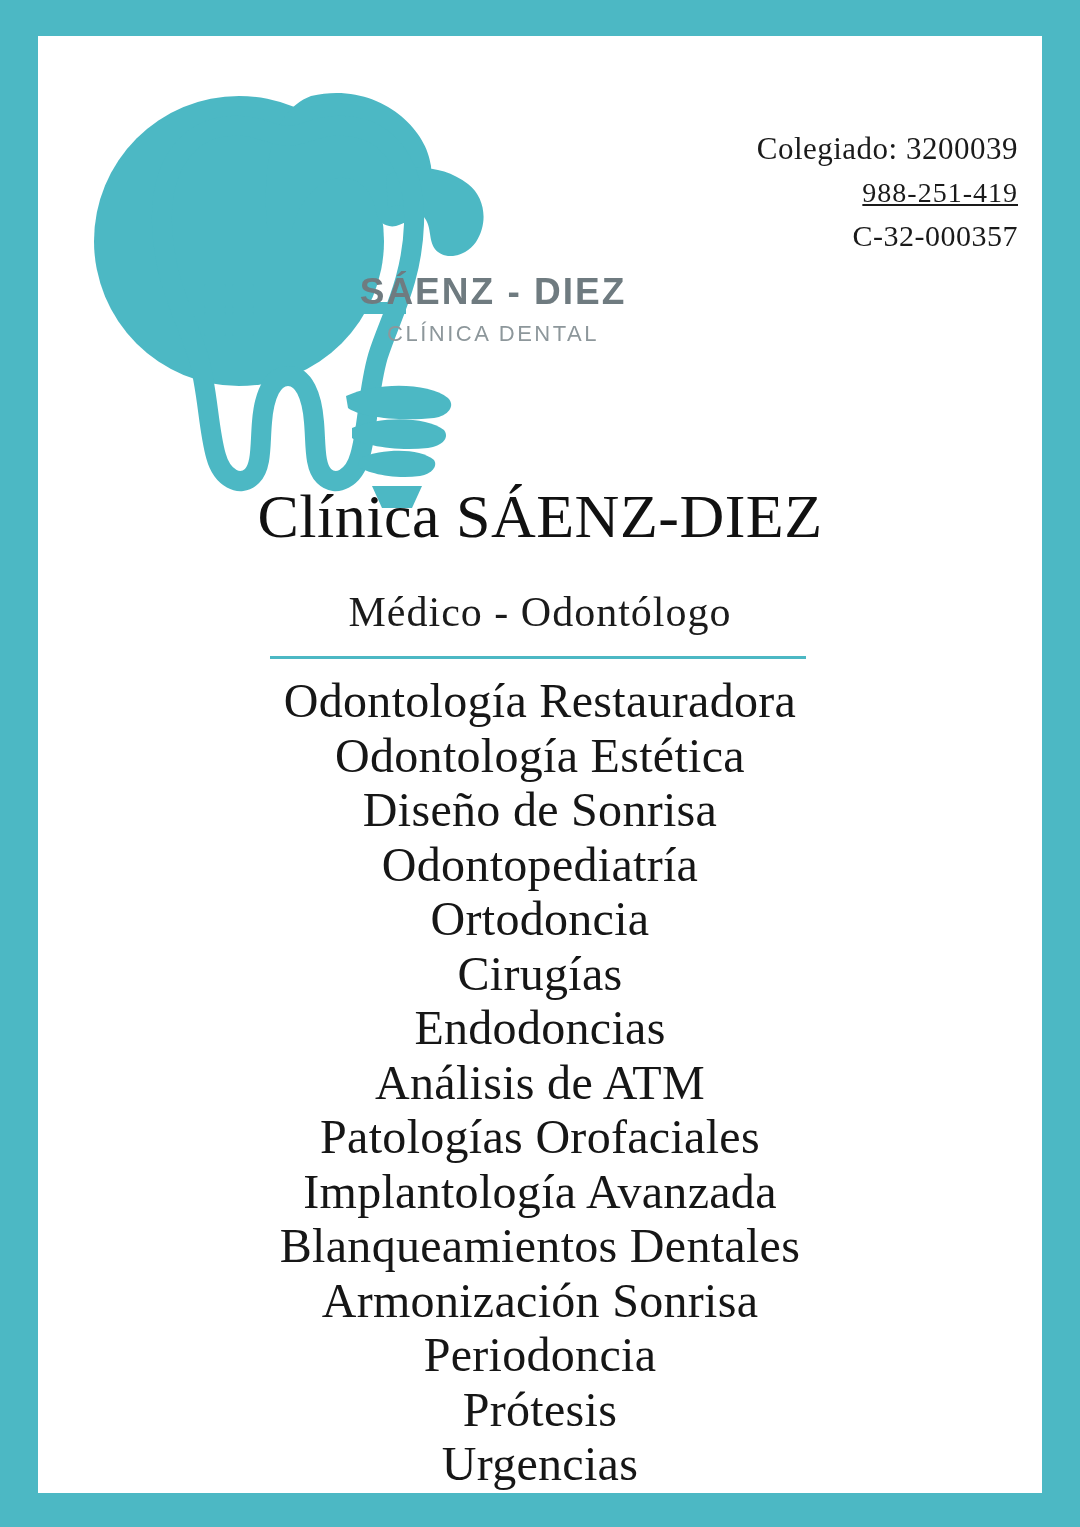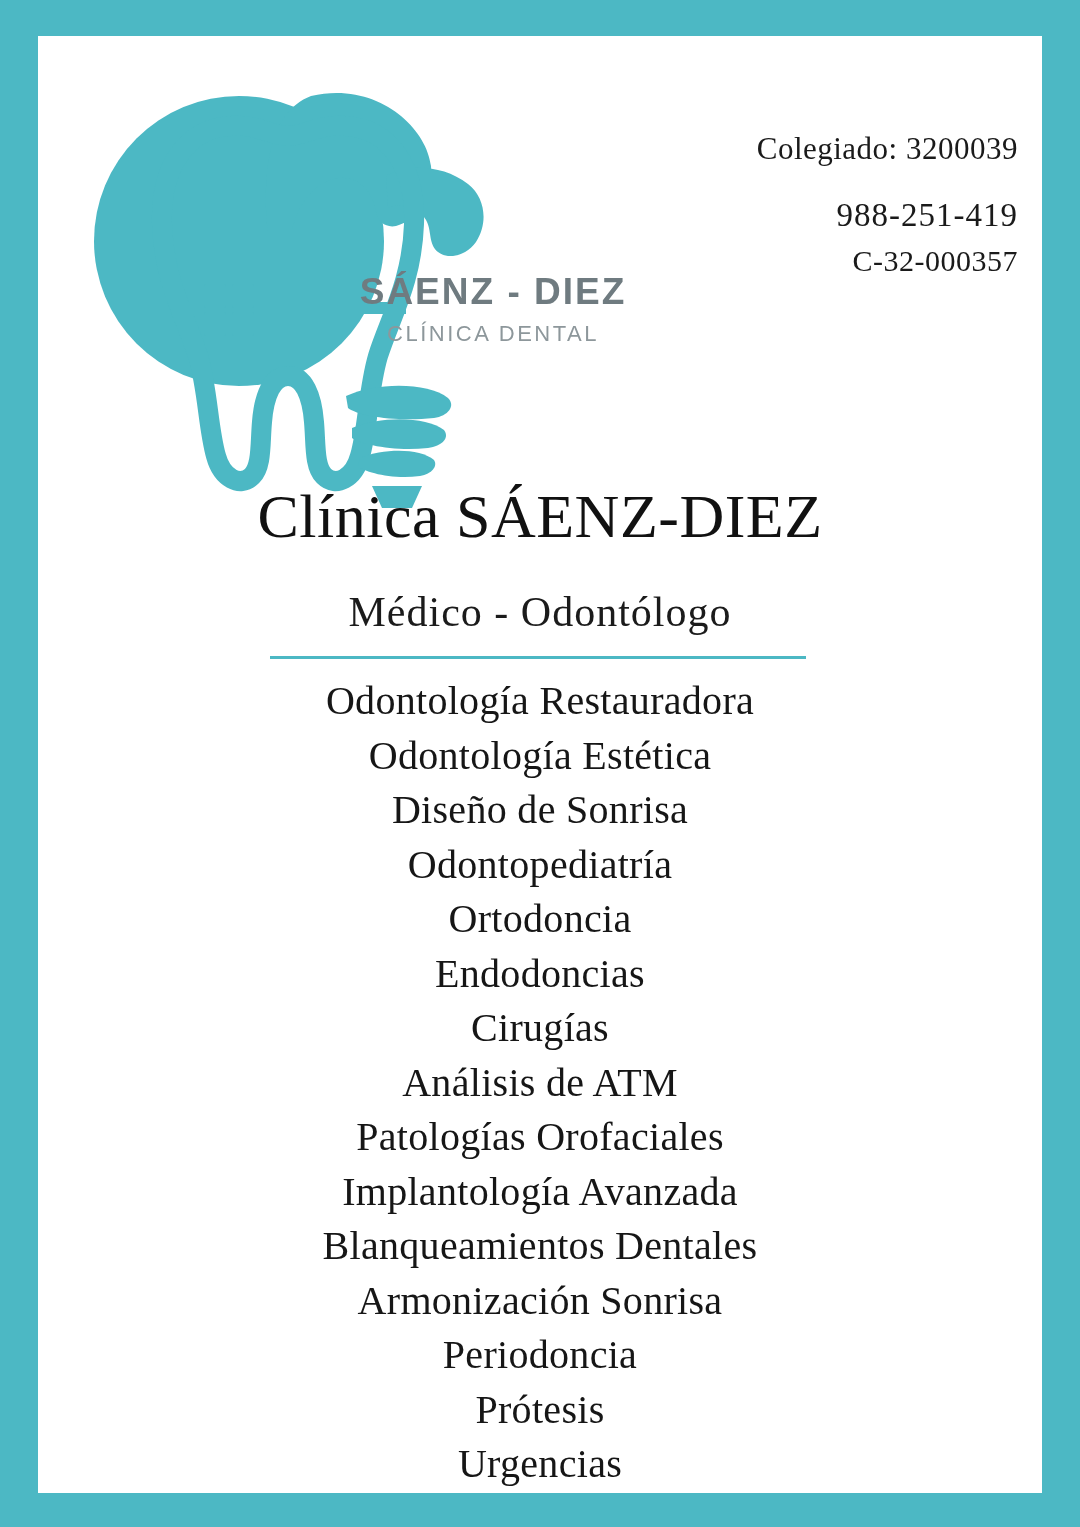--- a/index.html
+++ b/index.html
@@ -61,21 +61,21 @@
   
   .contact {
     position: absolute;
     right: 24px;
     top: 95px;
     width: 400px;
     text-align: right;
     color: #1a1a1a;
   }
   .contact .line1 { font-size: 31px; letter-spacing: 0.5px; }
-  .contact .line2 { font-size: 33px; margin-top: 30px; letter-spacing: 1px; }
+  .contact .line2 { font-size: 28px; margin-top: 10px; letter-spacing: 1px; text-decoration: underline; }
   .contact .line3 { font-size: 38px; margin-top: 10px; letter-spacing: 0.5px; }
   .contact .line4 { font-size: 30px; margin-top: 10px; letter-spacing: 0.5px; }
 
   
   .title {
     position: absolute;
     left: 0;
     right: 0;
     top: 445px;
     text-align: center;
@@ -104,21 +104,21 @@
 
   
   .services {
     position: absolute;
     left: 0;
     right: 0;
     top: 638px;
     text-align: center;
   }
   .services .item {
-    font-size: 40px;
+    font-size: 48px;
     line-height: 54.5px;
     color: #161616;
     letter-spacing: 0.3px;
     white-space: nowrap;
     text-align: center;
   }
 </style>
 </head>
 <body>
 
@@ -180,22 +180,22 @@
     <div class="title">Clínica SÁENZ-DIEZ</div>
     <div class="subtitle">Médico - Odontólogo</div>
     <div class="divider"></div>
 
     <div class="services">
       <div class="item">Odontología Restauradora</div>
       <div class="item">Odontología Estética</div>
       <div class="item">Diseño de Sonrisa</div>
       <div class="item">Odontopediatría</div>
       <div class="item">Ortodoncia</div>
+      <div class="item">Cirugías</div>
       <div class="item">Endodoncias</div>
-      <div class="item">Cirugías</div>
       <div class="item">Análisis de ATM</div>
       <div class="item">Patologías Orofaciales</div>
       <div class="item">Implantología Avanzada</div>
       <div class="item">Blanqueamientos Dentales</div>
       <div class="item">Armonización Sonrisa</div>
       <div class="item">Periodoncia</div>
       <div class="item">Prótesis</div>
       <div class="item">Urgencias</div>
     </div>
 

